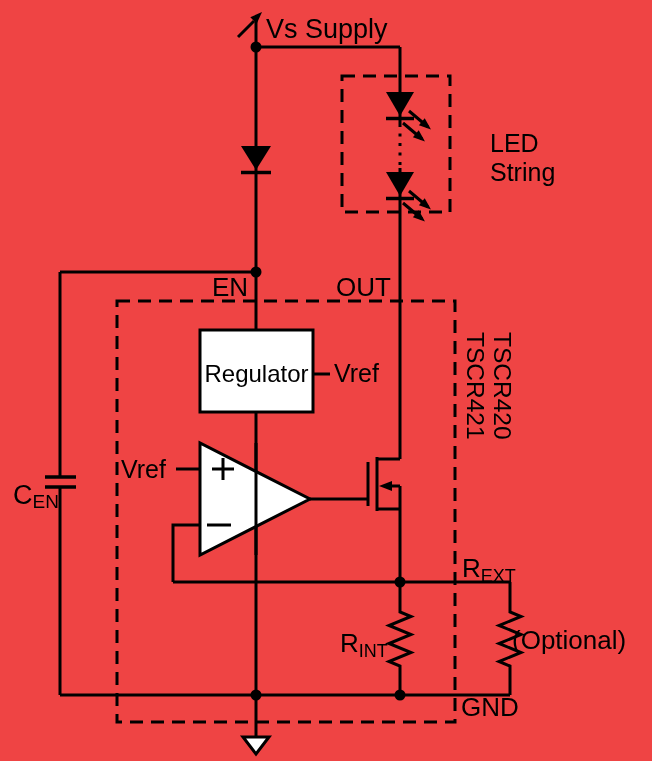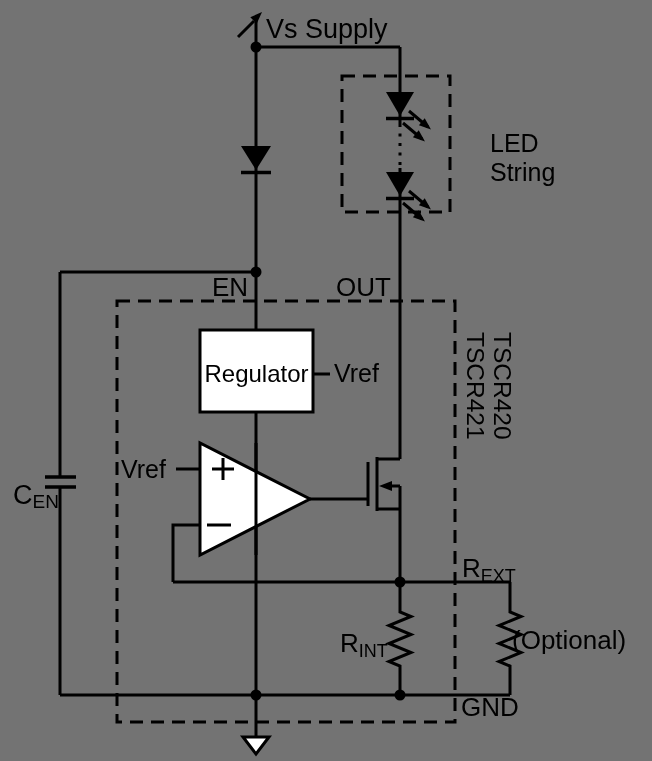--- a/index.html
+++ b/index.html
@@ -1,16 +1,16 @@
 <!DOCTYPE html>
 <html><head>
 <meta charset="utf-8">
 <style>
   html,body{margin:0;padding:0;background:#ffffff;}
-  .stage{width:652px;height:761px;position:relative;background:#737373;}
+  .stage{width:652px;height:761px;position:relative;background:#ef4444;}
   svg{display:block;}
   text{font-family:"Liberation Sans","DejaVu Sans",sans-serif;fill:#000;}
   .wire{fill:none;stroke-linejoin:miter;}
 </style>
 </head>
 <body>
 
 <div class="stage">
 <svg width="652" height="761" viewBox="0 0 652 761">
 

